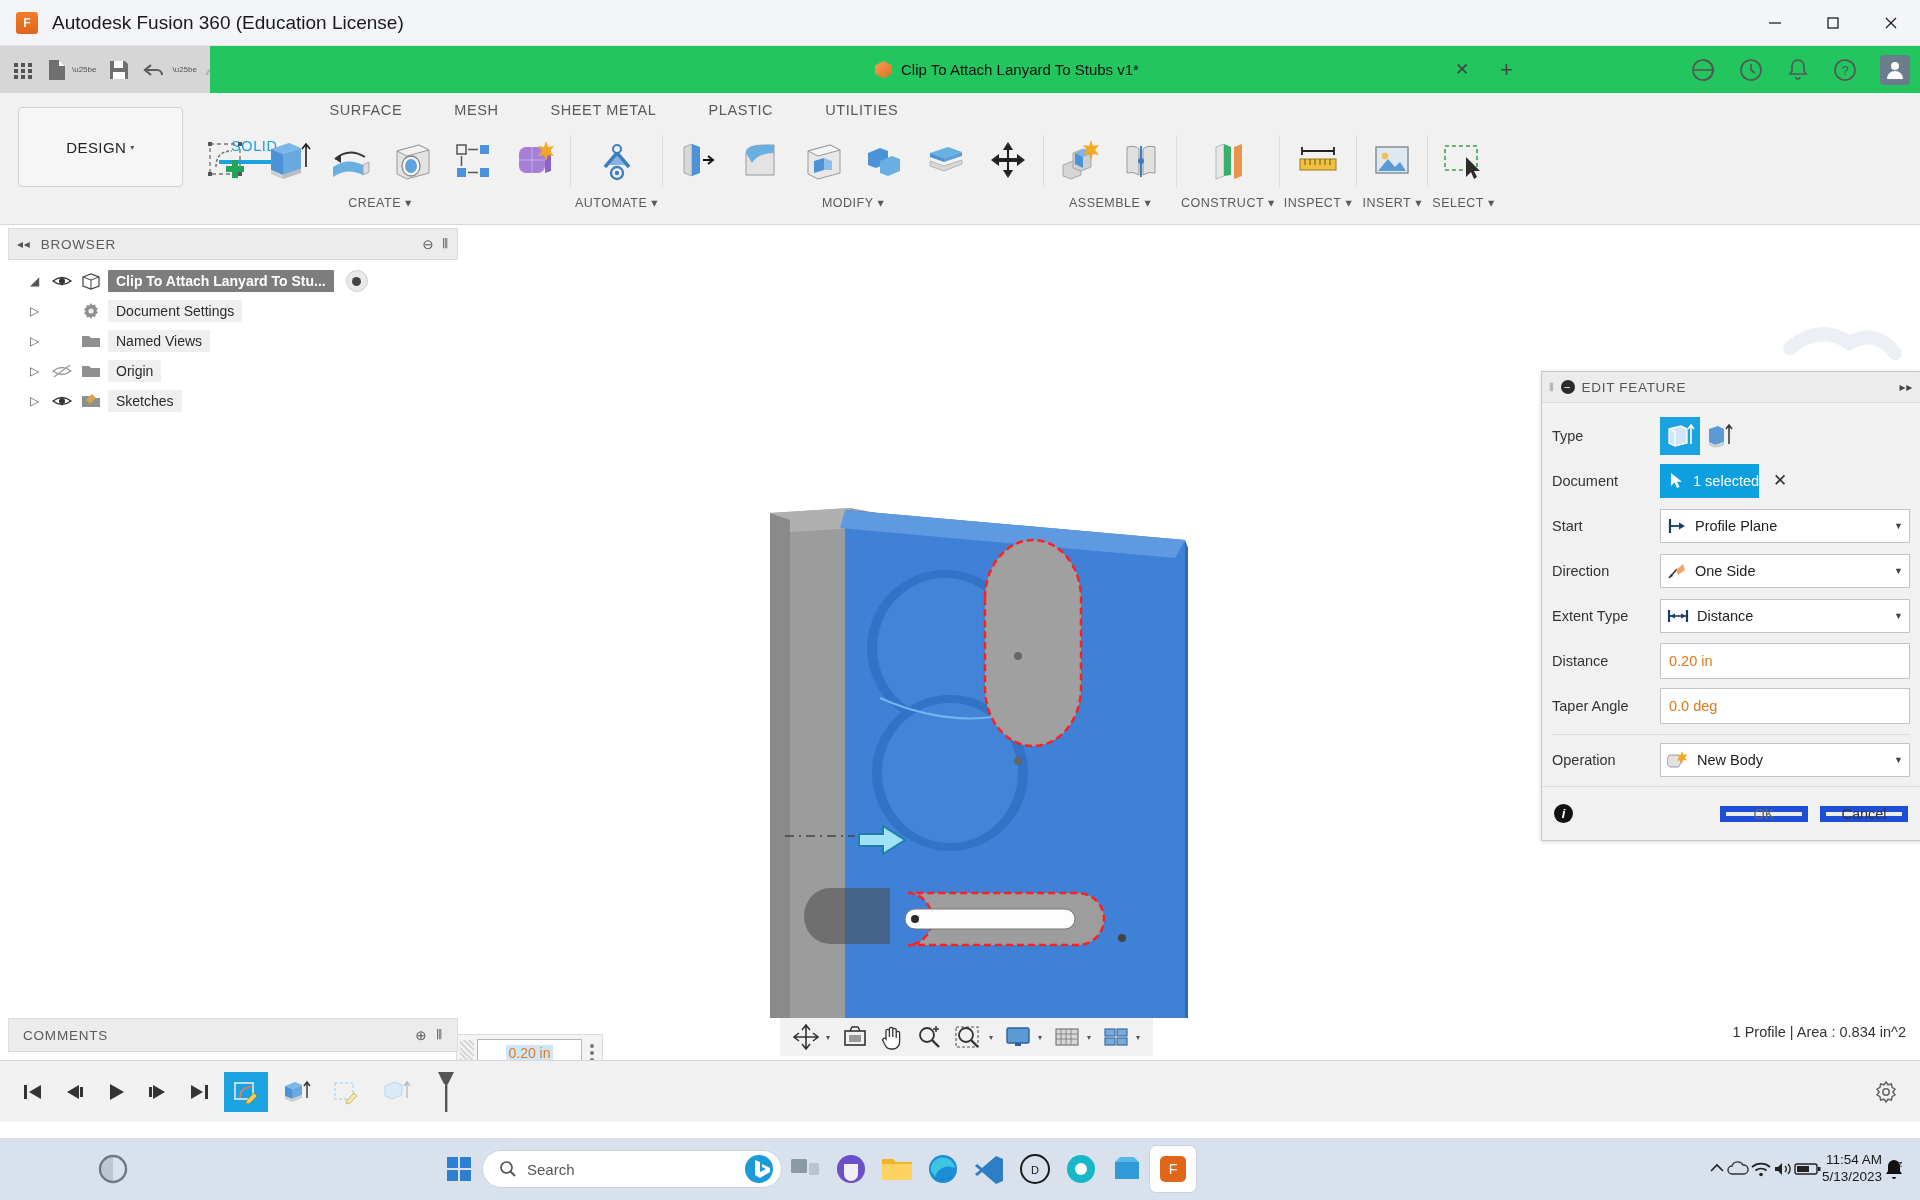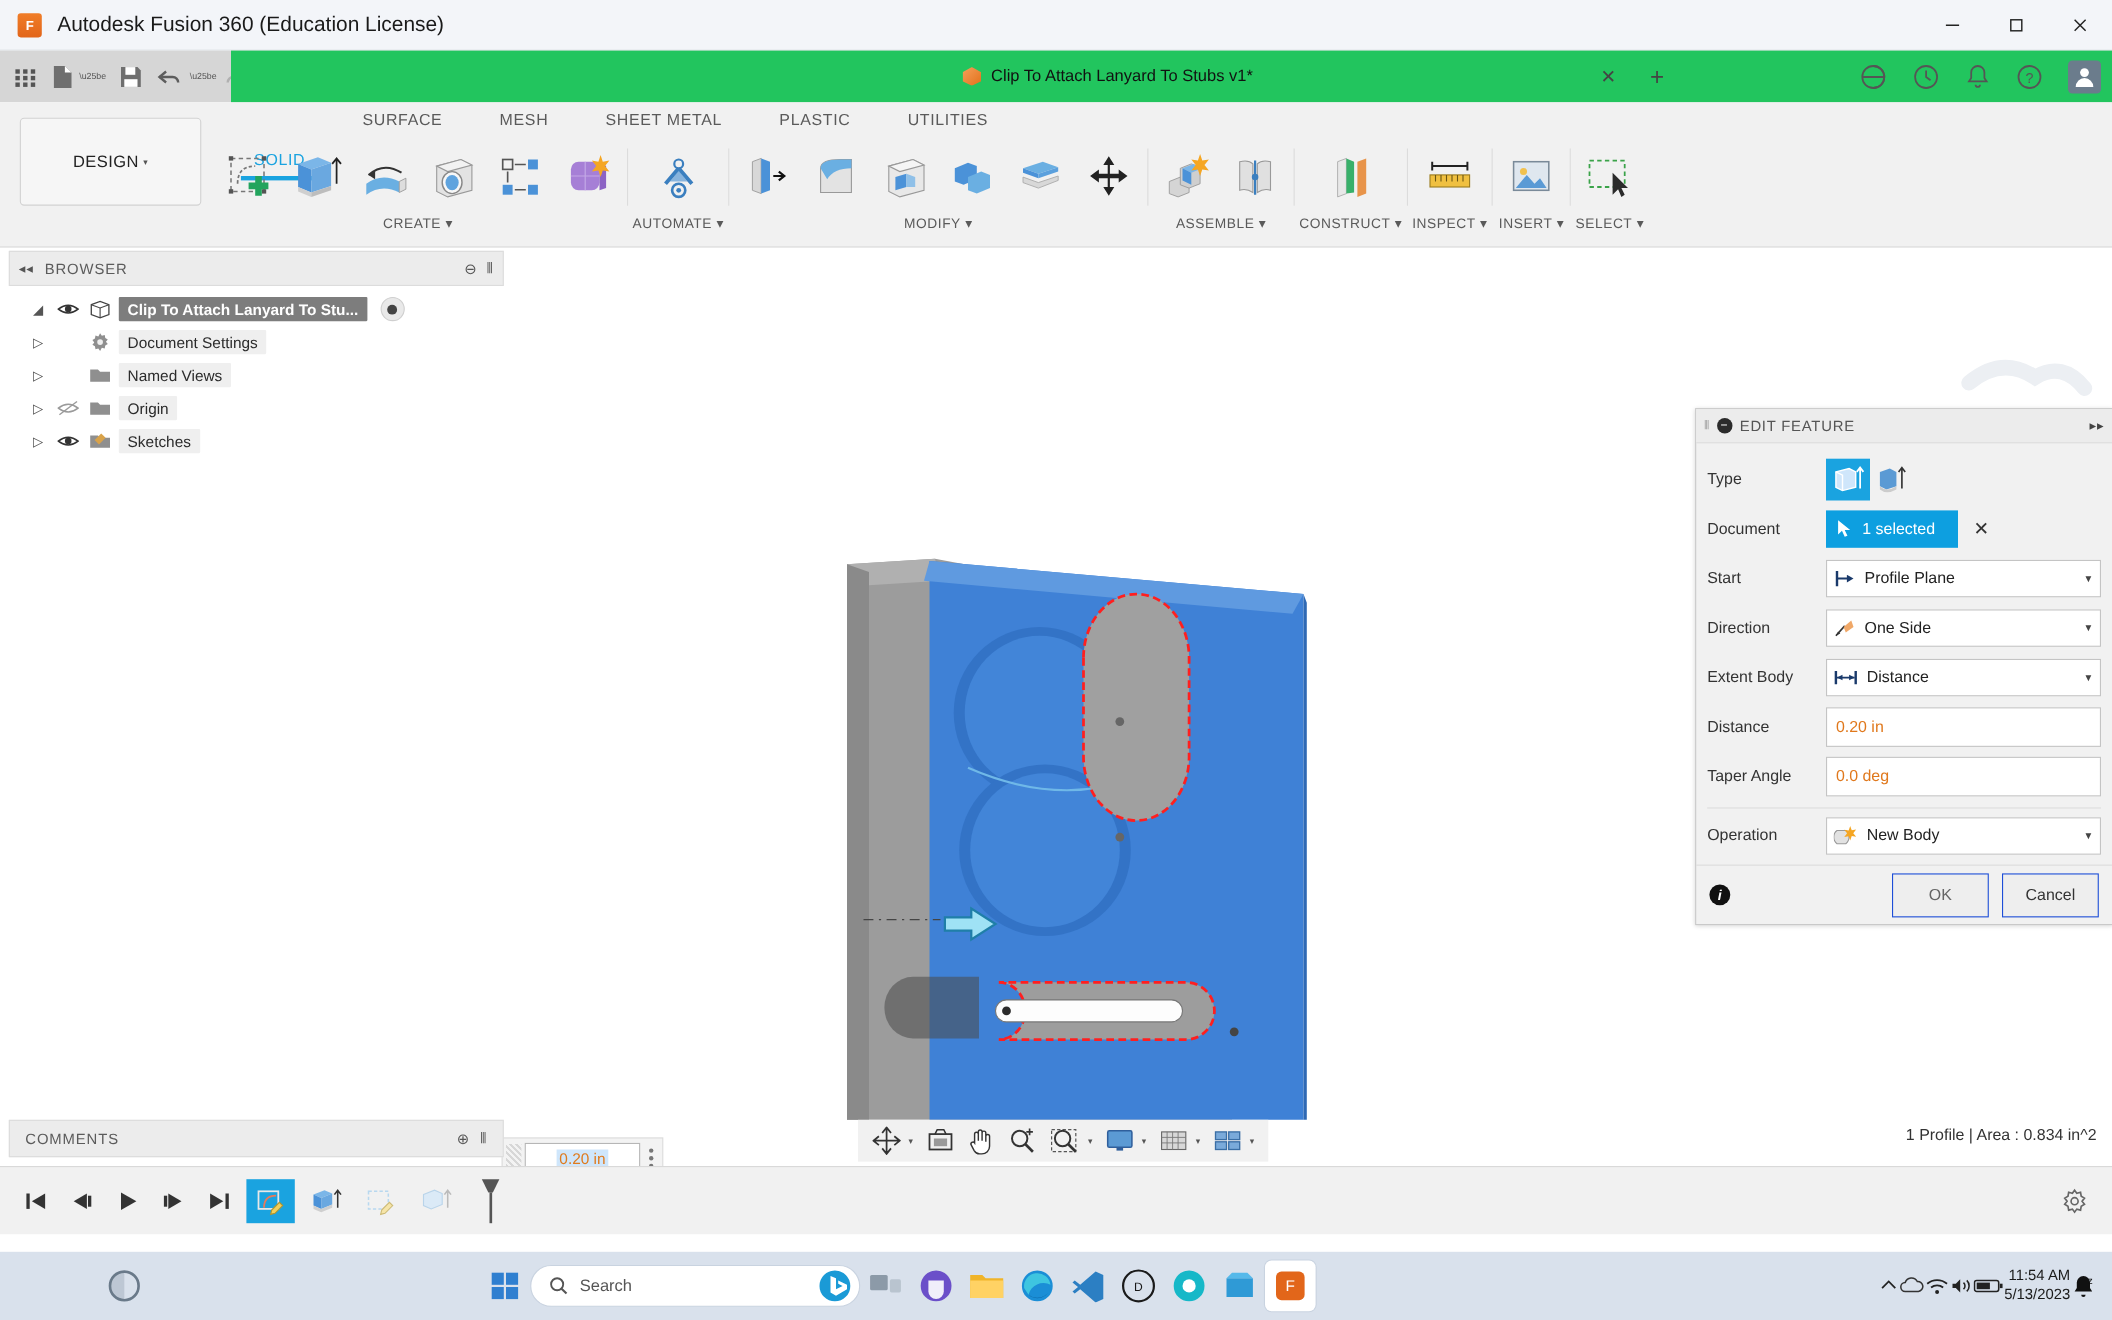--- a/index.html
+++ b/index.html
@@ -121,33 +121,33 @@
   .dlg-collapse{width:14px;height:14px;border-radius:50%;background:#2b2b2b;color:#fff;
      display:flex;align-items:center;justify-content:center;font-size:11px;margin-right:7px;}
   .dlg-expand{margin-left:auto;color:#444;font-size:12px;}
   .dlg-body{padding:10px 10px 4px 10px;}
   .field{display:flex;align-items:center;height:45px;}
   .flabel{width:108px;font-size:14.5px;color:#333;}
   .ctrl{flex:1;display:flex;align-items:center;}
   .typebtn{width:40px;height:38px;display:flex;align-items:center;justify-content:center;}
   .typebtn.sel{background:#1aa3e0;}
   .selbtn{height:34px;background:#0d9fe0;color:#fff;display:flex;align-items:center;gap:10px;
-     padding:0 21px 0 10px;font-size:14.5px;}
+     padding:0 0 0 10px;font-size:14.5px;}
   .xbtn{margin-left:14px;font-size:17px;color:#333;}
   .combo{flex:1;height:34px;background:#fff;border:1px solid #c4c4c4;display:flex;align-items:center;
      padding:0 6px;font-size:14.5px;color:#222;gap:8px;}
   .combo .cv{flex:1;}
   .combo .dn{font-size:9px;color:#444;}
   .txtinput{flex:1;height:36px;background:#fff;border:1px solid #c4c4c4;display:flex;align-items:center;
      padding:0 8px;font-size:14.5px;color:#e0781c;}
   .dlg-sep{height:1px;background:#dcdcdc;margin:6px 0 2px 0;}
   .dlg-foot{height:54px;border-top:1px solid #dcdcdc;display:flex;align-items:center;padding:0 12px;}
   .info-i{width:19px;height:19px;border-radius:50%;background:#111;color:#fff;font-size:13px;
      display:flex;align-items:center;justify-content:center;font-weight:bold;font-style:italic;}
-  .dbtn{height:40px;width:88px;border:1px solid #1d4ed8;background:#eeeeee;display:flex;
+  .dbtn{height:16px;width:88px;border:6px solid #1d4ed8;background:#eeeeee;display:flex;
      align-items:center;justify-content:center;font-size:14.5px;color:#333;margin-left:12px;}
   .dbtn.ok{margin-left:auto;color:#666;}
 
   
   .comments{position:absolute;left:8px;top:1018px;width:450px;height:34px;background:#ececec;
      border:1px solid #dcdcdc;display:flex;align-items:center;padding:0 14px;font-size:13.5px;
      color:#5b5b5b;letter-spacing:.8px;justify-content:flex-end;}
   .comments .plus{margin-left:auto;display:flex;align-items:center;gap:9px;color:#555;}
   .navbar{position:absolute;left:780px;top:1018px;height:38px;background:#f1f1f1;display:flex;
      align-items:center;padding:0 8px;gap:2px;}
@@ -788,21 +788,21 @@
                 <polygon points="2,16 6,14 4,12" fill="#333"></polygon>
                 <path d="M9 8 L16 2 L18 8 L11 13z" fill="#f0a868"></path>
               </svg>
             <span class="cv">One Side</span>
             <span class="dn">▼</span>
           </div>
         </div>
       </div>
 
       <div class="field">
-        <div class="flabel">Extent Body</div>
+        <div class="flabel">Extent Type</div>
         <div class="ctrl">
           <div class="combo">
             <svg width="22" height="18" viewBox="0 0 22 18">
                 <line x1="2" y1="3" x2="2" y2="15" stroke="#1a3a6b" stroke-width="2.2"></line>
                 <line x1="20" y1="3" x2="20" y2="15" stroke="#1a3a6b" stroke-width="2.2"></line>
                 <line x1="3" y1="9" x2="19" y2="9" stroke="#1a3a6b" stroke-width="1.6"></line>
                 <polygon points="3,9 8,6.5 8,11.5" fill="#1a3a6b"></polygon>
                 <polygon points="19,9 14,6.5 14,11.5" fill="#1a3a6b"></polygon>
               </svg>
             <span class="cv">Distance</span>

